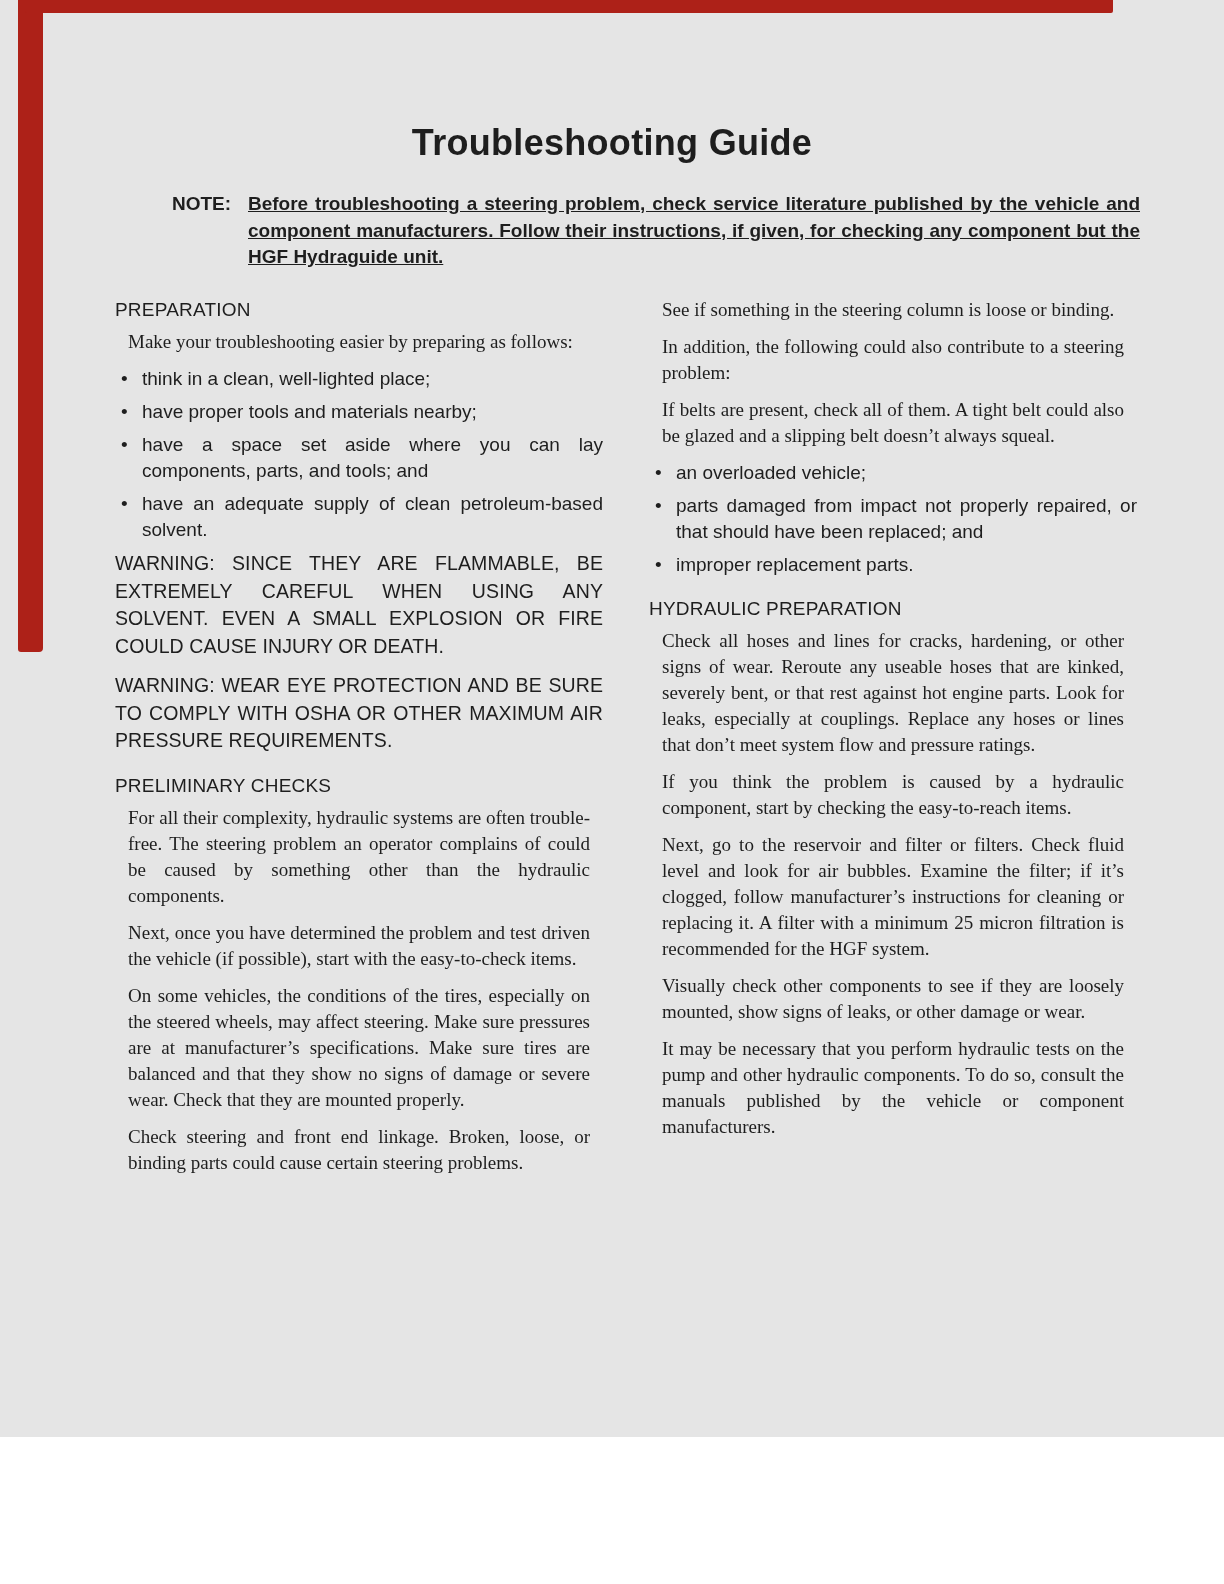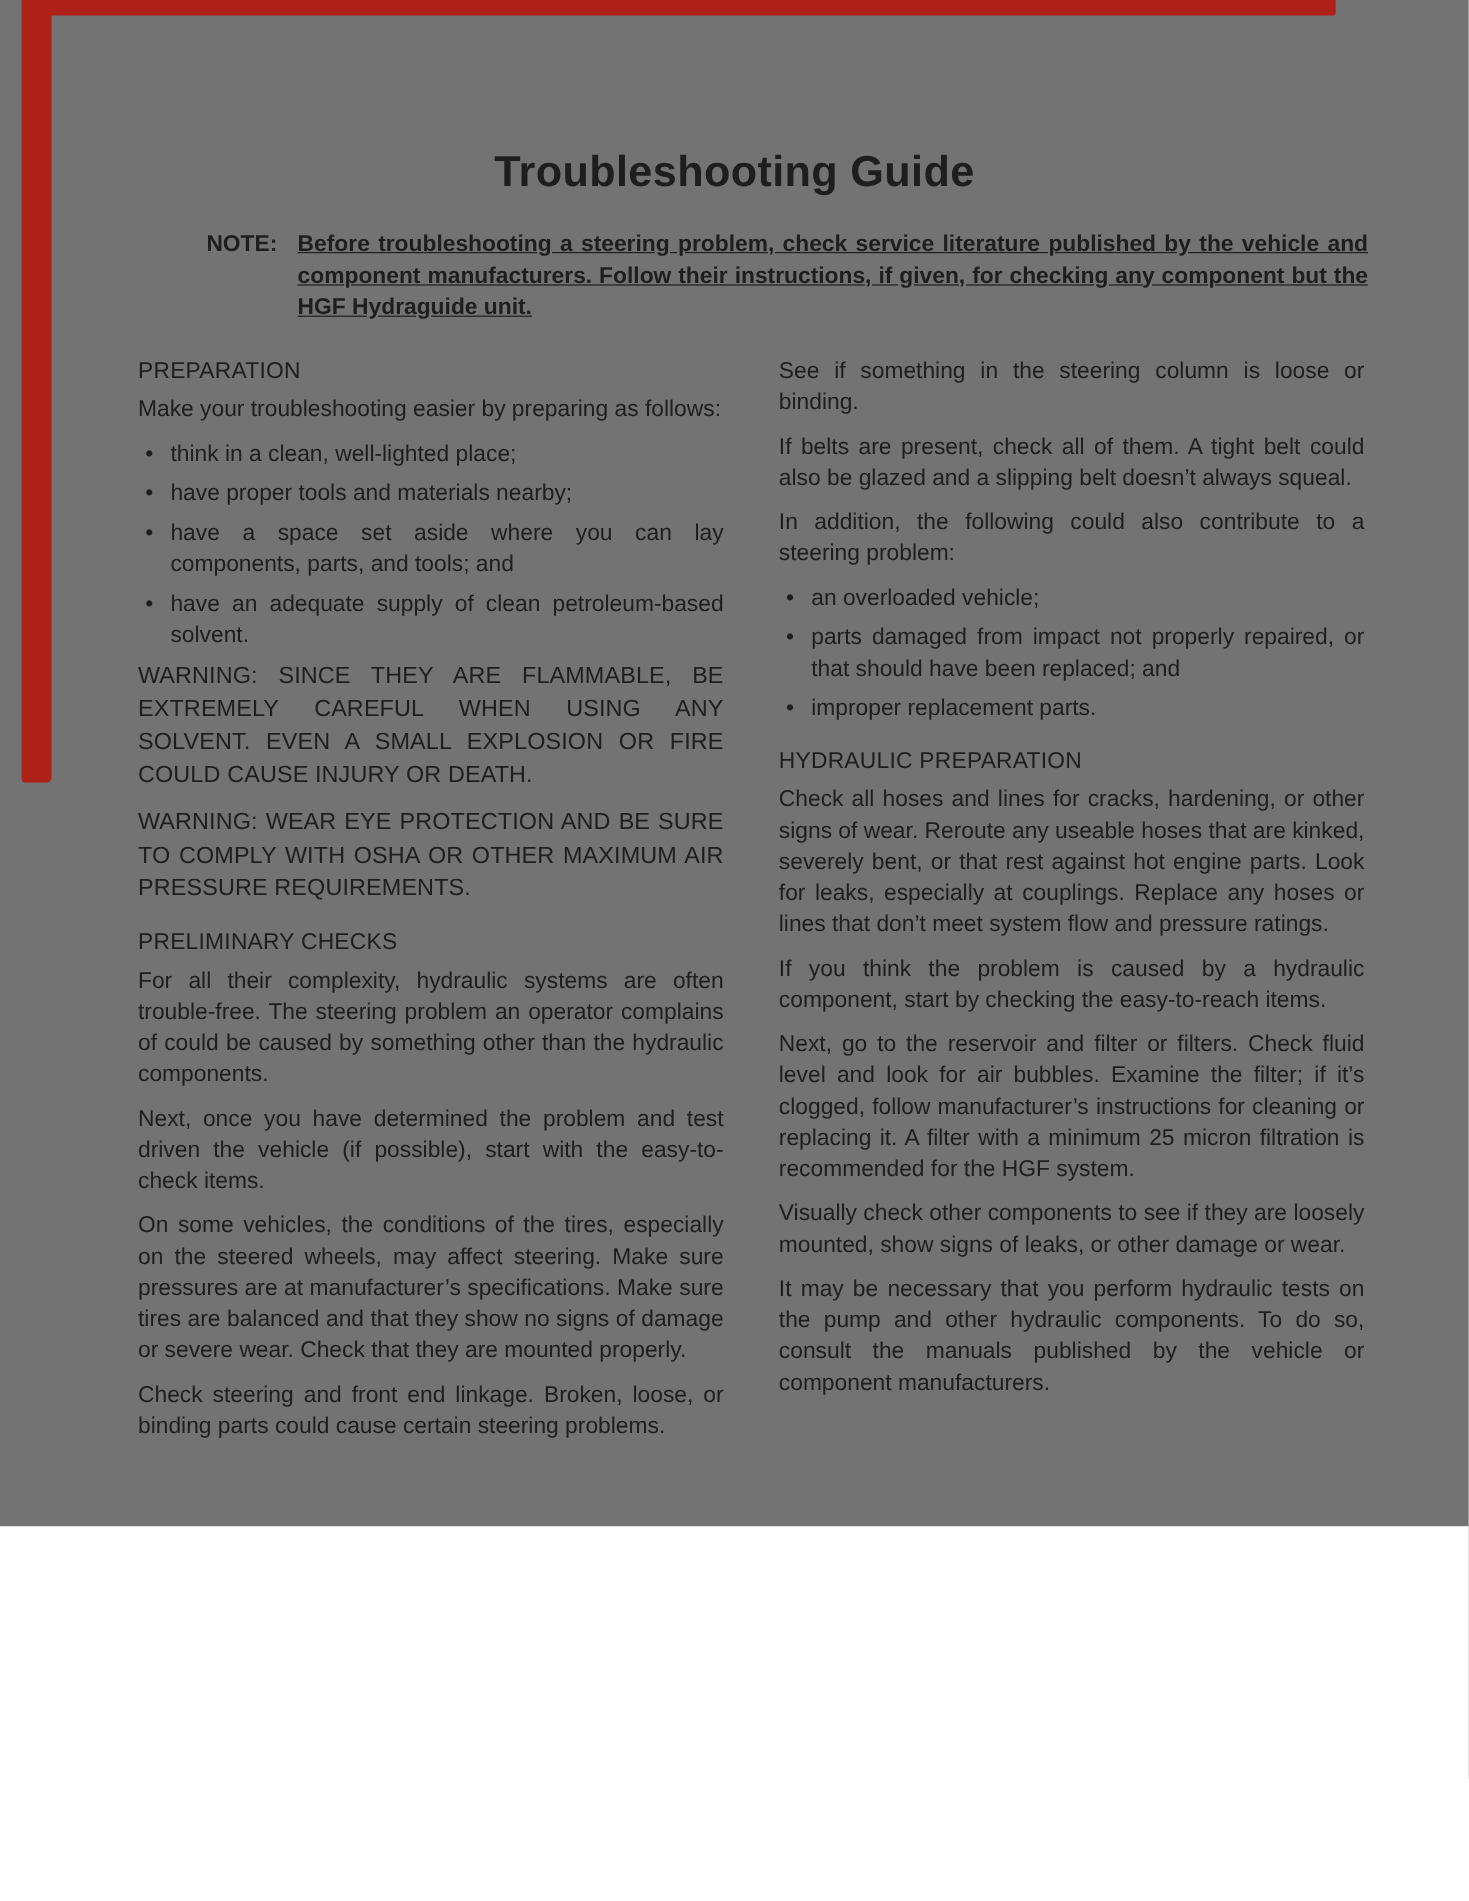--- a/index.html
+++ b/index.html
@@ -1,21 +1,21 @@
 <!DOCTYPE html>
 <html><head>
 <meta charset="utf-8">
 <style>
   * { box-sizing: border-box; }
   html, body { margin: 0; padding: 0; background: #ffffff; }
   .page {
     position: relative;
     width: 1224px;
-    height: 1272px;
-    background: #737373;
+    height: 1437px;
+    background: #e5e5e5;
     font-family: "Liberation Sans", sans-serif;
     color: #1e1e1e;
     overflow: hidden;
   }
   
   .stripe-left {
     position: absolute; left: 18px; top: 0; width: 25px; height: 652px;
     background: #ad2118; border-radius: 0 0 4px 3px;
   }
   .stripe-top {
@@ -40,21 +40,21 @@
 
   .col {
     position: absolute; top: 297px; width: 488px;
     font-size: 19px; line-height: 26px;
   }
   .col-left  { left: 115px; }
   .col-right { left: 649px; }
 
   .h { font-size: 19px; font-weight: 400; margin: 18px 0 6px; letter-spacing: 0.2px; }
   .h.first { margin-top: 0; }
-  p.body { margin: 0 0 11px; text-align: justify; }
+  p.body { margin: 0 13px 11px; text-align: justify; font-family: Liberation Serif, serif; }
   .bullets { margin: 2px 0 6px; }
   .bullet { display: flex; margin: 0 0 7px; padding-left: 6px; }
   .bullet .dot { width: 21px; flex: 0 0 21px; }
   .bullet .btxt { flex: 1; text-align: justify; }
   .warning {
     font-size: 19.5px; line-height: 27.5px; margin: 0 0 12px;
     text-align: justify; letter-spacing: 0.1px;
   }
   .page-num {
     position: absolute; top: 1496px; left: 0; right: 0;
@@ -104,22 +104,22 @@
 
     <div class="h">PRELIMINARY CHECKS</div>
     <p class="body">For all their complexity, hydraulic systems are often trouble-free. The steering problem an operator complains of could be caused by something other than the hydraulic components.</p>
     <p class="body">Next, once you have determined the problem and test driven the vehicle (if possible), start with the easy-to-check items.</p>
     <p class="body">On some vehicles, the conditions of the tires, especially on the steered wheels, may affect steering. Make sure pressures are at manufacturer’s specifications. Make sure tires are balanced and that they show no signs of damage or severe wear. Check that they are mounted properly.</p>
     <p class="body">Check steering and front end linkage. Broken, loose, or binding parts could cause certain steering problems.</p>
   </div>
 
   <div class="col col-right">
     <p class="body">See if something in the steering column is loose or binding.</p>
+    <p class="body">In addition, the following could also contribute to a steering problem:</p>
     <p class="body">If belts are present, check all of them. A tight belt could also be glazed and a slipping belt doesn’t always squeal.</p>
-    <p class="body">In addition, the following could also contribute to a steering problem:</p>
 
     <div class="bullets">
       <div class="bullet">
         <span class="dot">•</span>
         <span class="btxt">an overloaded vehicle;</span>
       </div>
       <div class="bullet">
         <span class="dot">•</span>
         <span class="btxt">parts damaged from impact not properly repaired, or that should have been replaced; and</span>
       </div>

